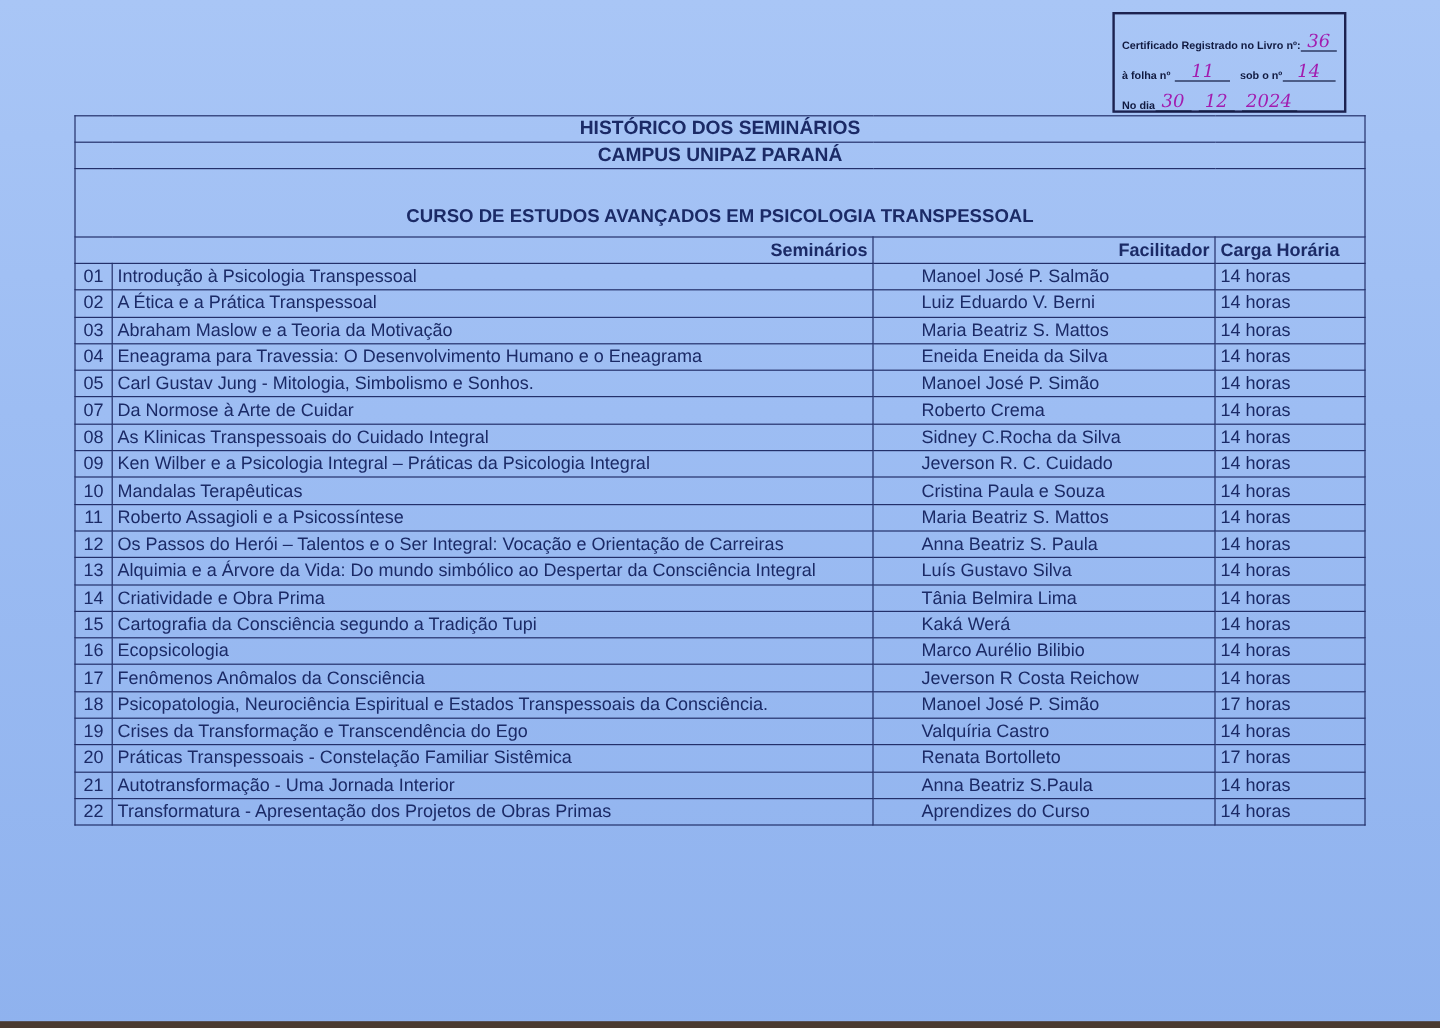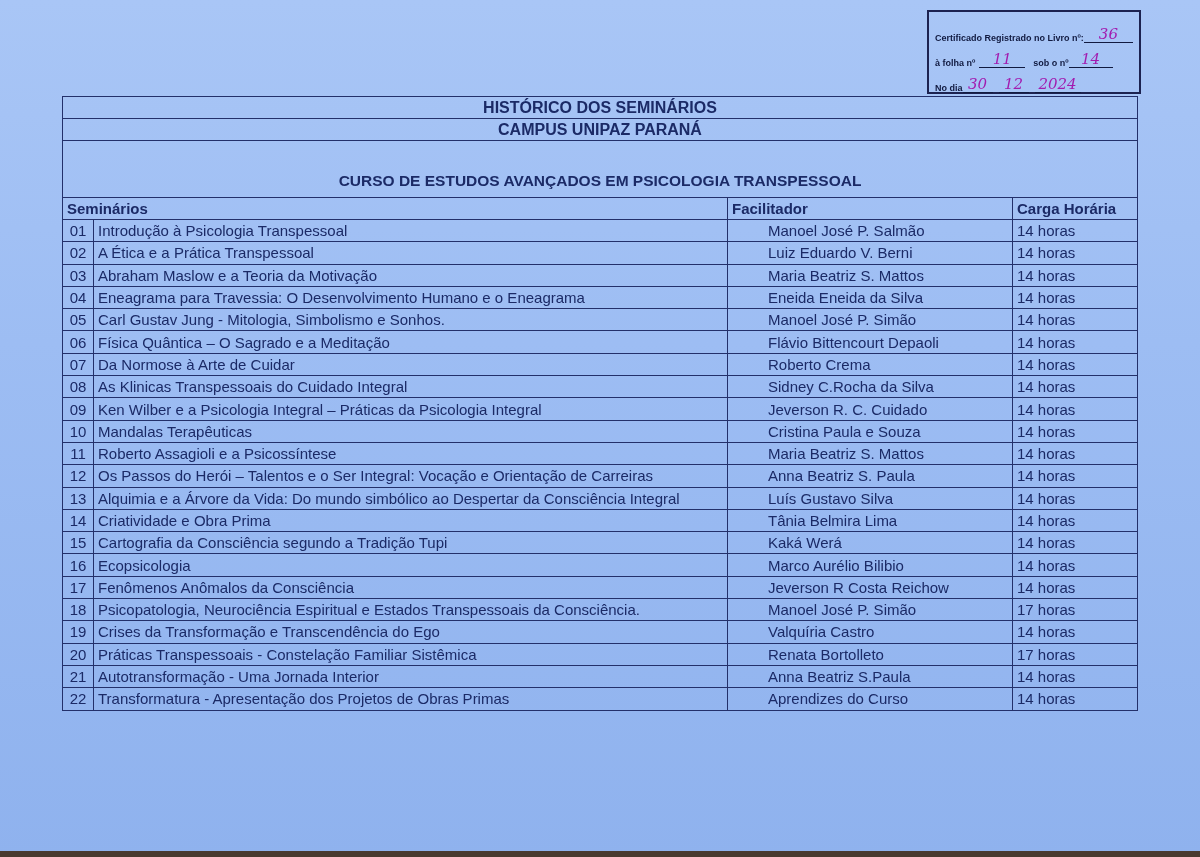--- a/index.html
+++ b/index.html
@@ -8,41 +8,41 @@
     background: linear-gradient(180deg, #a9c6f6 0%, #9dbdf3 40%, #8fb2ee 100%);
     font-family: "Liberation Sans", sans-serif;
     color:#1b2a66;
   }
   .floor {
     position:absolute; left:0; right:0; bottom:0; height:6px;
     background:#4a3a30;
   }
   
   .stamp {
-    position:absolute; left:927px; top:10px; width:214px; height:84px;
+    position:absolute; left:927px; top:10px; width:195px; height:84px;
     border:2px solid #1c2250; box-sizing:border-box;
     padding:6px 6px 0 6px; color:#111a40; font-size:9px; font-weight:bold;
   }
   .stamp .line { display:flex; align-items:flex-end; height:25px; white-space:nowrap; }
   .stamp .hand {
     font-family: "DejaVu Serif", serif; font-style:italic; font-weight:normal;
     color:#a21caf; font-size:15px; border-bottom:1px solid #111a40;
     display:inline-block; text-align:center; line-height:16px;
   }
   
   .doc {
     position:absolute; left:62px; top:96px; width:1076px;
     border-collapse:collapse; font-size:15px;
   }
   .doc td, .doc th {
     border:1.4px solid #23306a; padding:0 4px; height:21px; line-height:21px;
     white-space:nowrap; overflow:hidden;
   }
   .doc th { font-weight:bold; }
-  .center { text-align:left; }
+  .center { text-align:right; }
   .hdr td { font-weight:bold; font-size:16px; text-align:center; }
   .course td { height:50px; vertical-align:bottom; padding-bottom:6px; font-weight:bold; font-size:15.5px; text-align:center; }
   .num { width:22px; text-align:center; }
   .fac { width:240px; padding-left:40px !important; }
   .hrs { width:116px; text-align:left; }
   tbody.rows td { height:21.3px; }
 </style>
 </head>
 <body>
 
@@ -107,26 +107,20 @@
         <td class="fac">Eneida Eneida da Silva</td>
         <td class="hrs">14 horas</td>
       </tr>
       <tr>
         <td class="num">05</td>
         <td>Carl Gustav Jung - Mitologia, Simbolismo e Sonhos.</td>
         <td class="fac">Manoel José P. Simão</td>
         <td class="hrs">14 horas</td>
       </tr>
       <tr>
-        <td class="num">06</td>
-        <td>Física Quântica – O Sagrado e a Meditação</td>
-        <td class="fac">Flávio Bittencourt Depaoli</td>
-        <td class="hrs">14 horas</td>
-      </tr>
-      <tr>
         <td class="num">07</td>
         <td>Da Normose à Arte de Cuidar</td>
         <td class="fac">Roberto Crema</td>
         <td class="hrs">14 horas</td>
       </tr>
       <tr>
         <td class="num">08</td>
         <td>As Klinicas Transpessoais do Cuidado Integral</td>
         <td class="fac">Sidney C.Rocha da Silva</td>
         <td class="hrs">14 horas</td>

